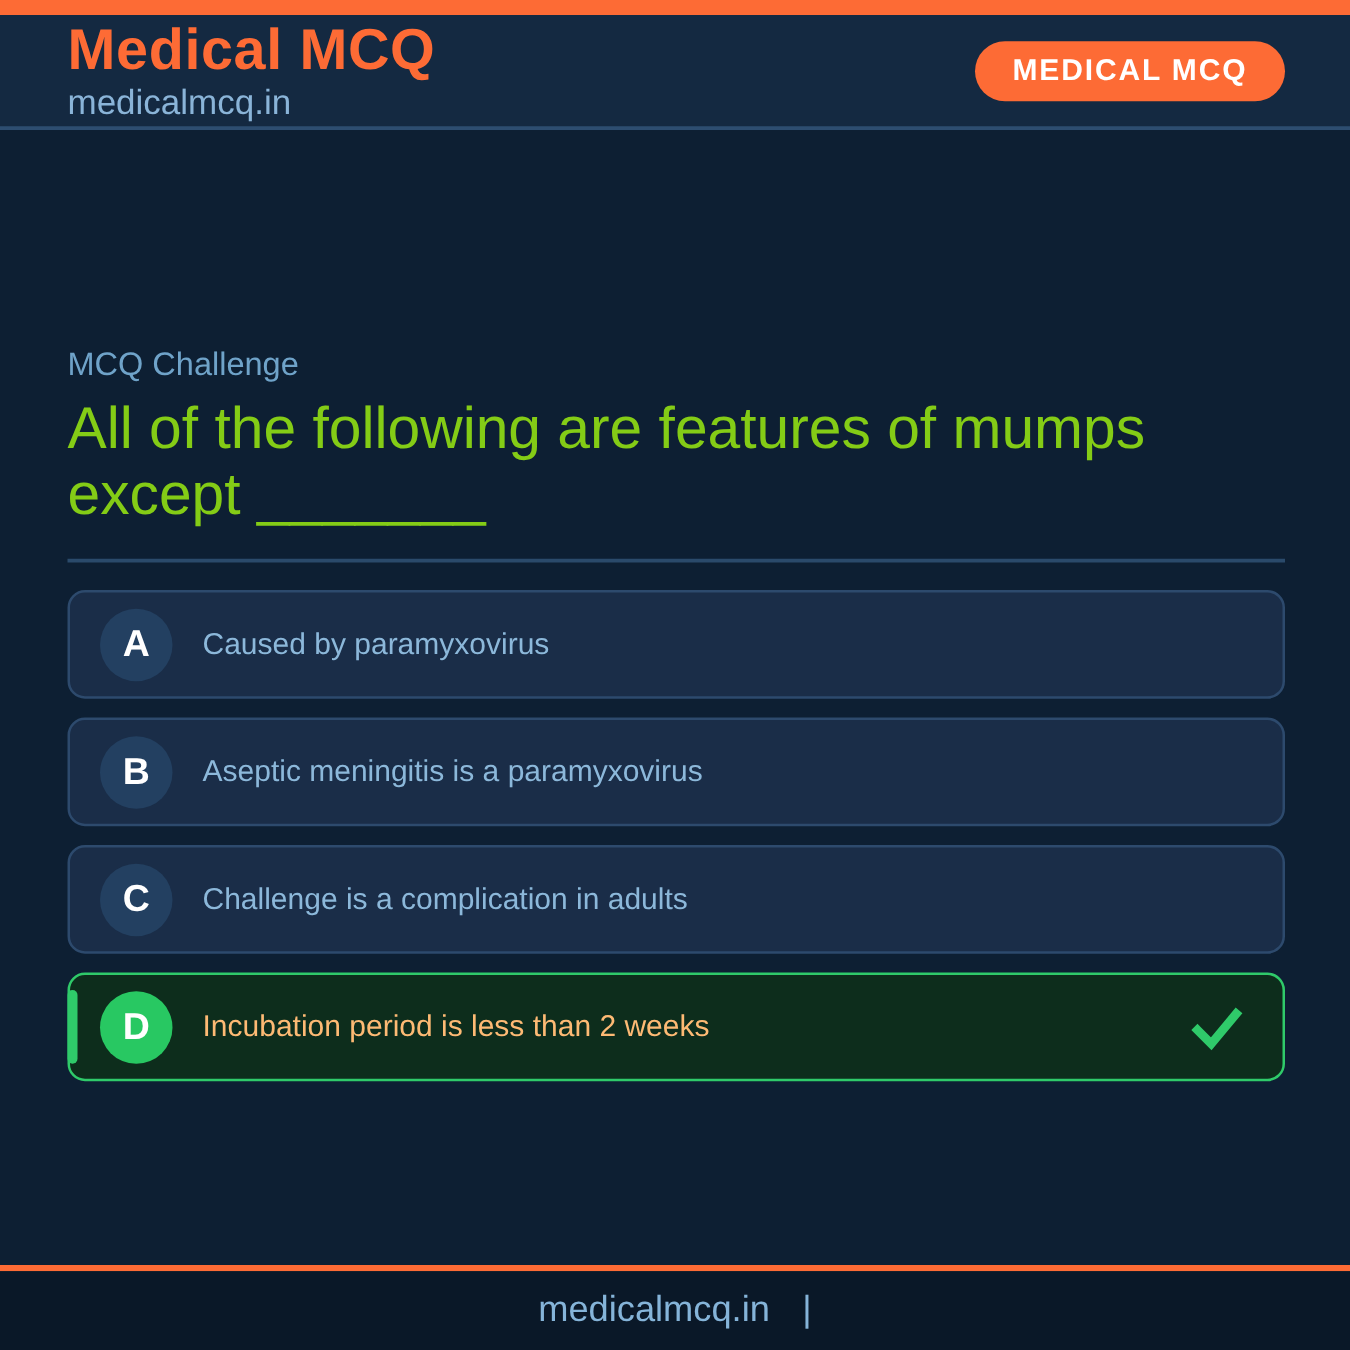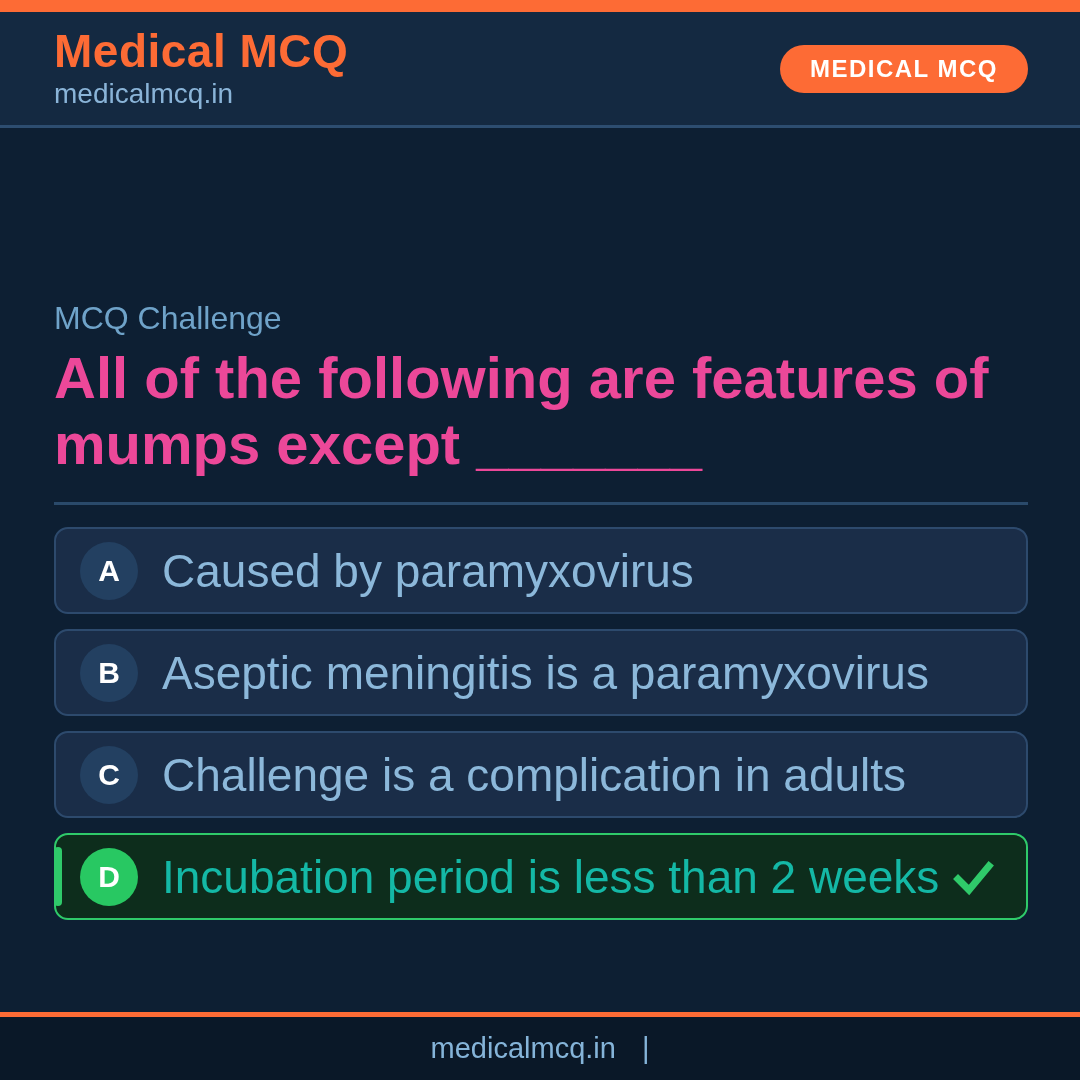--- a/index.html
+++ b/index.html
@@ -8,21 +8,21 @@
     font-family: "Liberation Sans", "DejaVu Sans", sans-serif;
     background: #0d1f33;
     color: #ffffff;
     display: flex;
     flex-direction: column;
   }
 
   
   .top-bar { height: 12px; background: #fd6b35; flex: 0 0 auto; }
   .header {
-    height: 116px;
+    height: 92px;
     background: #142941;
     border-bottom: 3px solid #2d4d70;
     display: flex;
     align-items: center;
     justify-content: space-between;
     padding: 0 52px 0 54px;
     flex: 0 0 auto;
   }
   .brand-title {
     font-size: 46px;
@@ -46,29 +46,29 @@
     padding: 10px 30px;
     white-space: nowrap;
   }
 
   
   .main {
     flex: 1 1 auto;
     padding: 172px 52px 0 54px;
   }
   .question-label {
-    font-size: 32px;
+    font-size: 26px;
     color: #6fa3c9;
     margin-bottom: 8px;
   }
   .question-text {
-    font-size: 58px;
-    font-weight: bold;
+    font-size: 47px;
+    font-weight: normal;
     line-height: 1.13;
-    color: #ec4899;
+    color: #84cc16;
     max-width: 950px;
     margin-bottom: 26px;
   }
   .divider {
     height: 3px;
     background: #2a4a6b;
     border: none;
     margin-bottom: 22px;
   }
 
@@ -91,31 +91,31 @@
     background: #234061;
     color: #ffffff;
     font-size: 30px;
     font-weight: bold;
     display: flex;
     align-items: center;
     justify-content: center;
     flex: 0 0 auto;
   }
   .option-text {
-    font-size: 46px;
+    font-size: 24px;
     color: #8cb8da;
     margin-left: 24px;
     flex: 1 1 auto;
   }
   .option-card.correct {
     background: #0d2d1c;
     border-color: #2fca6a;
   }
   .option-card.correct .option-badge { background: #28c862; }
-  .option-card.correct .option-text { color: #14b8a6; }
+  .option-card.correct .option-text { color: #fdba74; }
   .accent-bar {
     position: absolute;
     left: -2px;
     top: 12px;
     bottom: 12px;
     width: 8px;
     border-radius: 4px;
     background: #2fca6a;
     display: none;
   }

